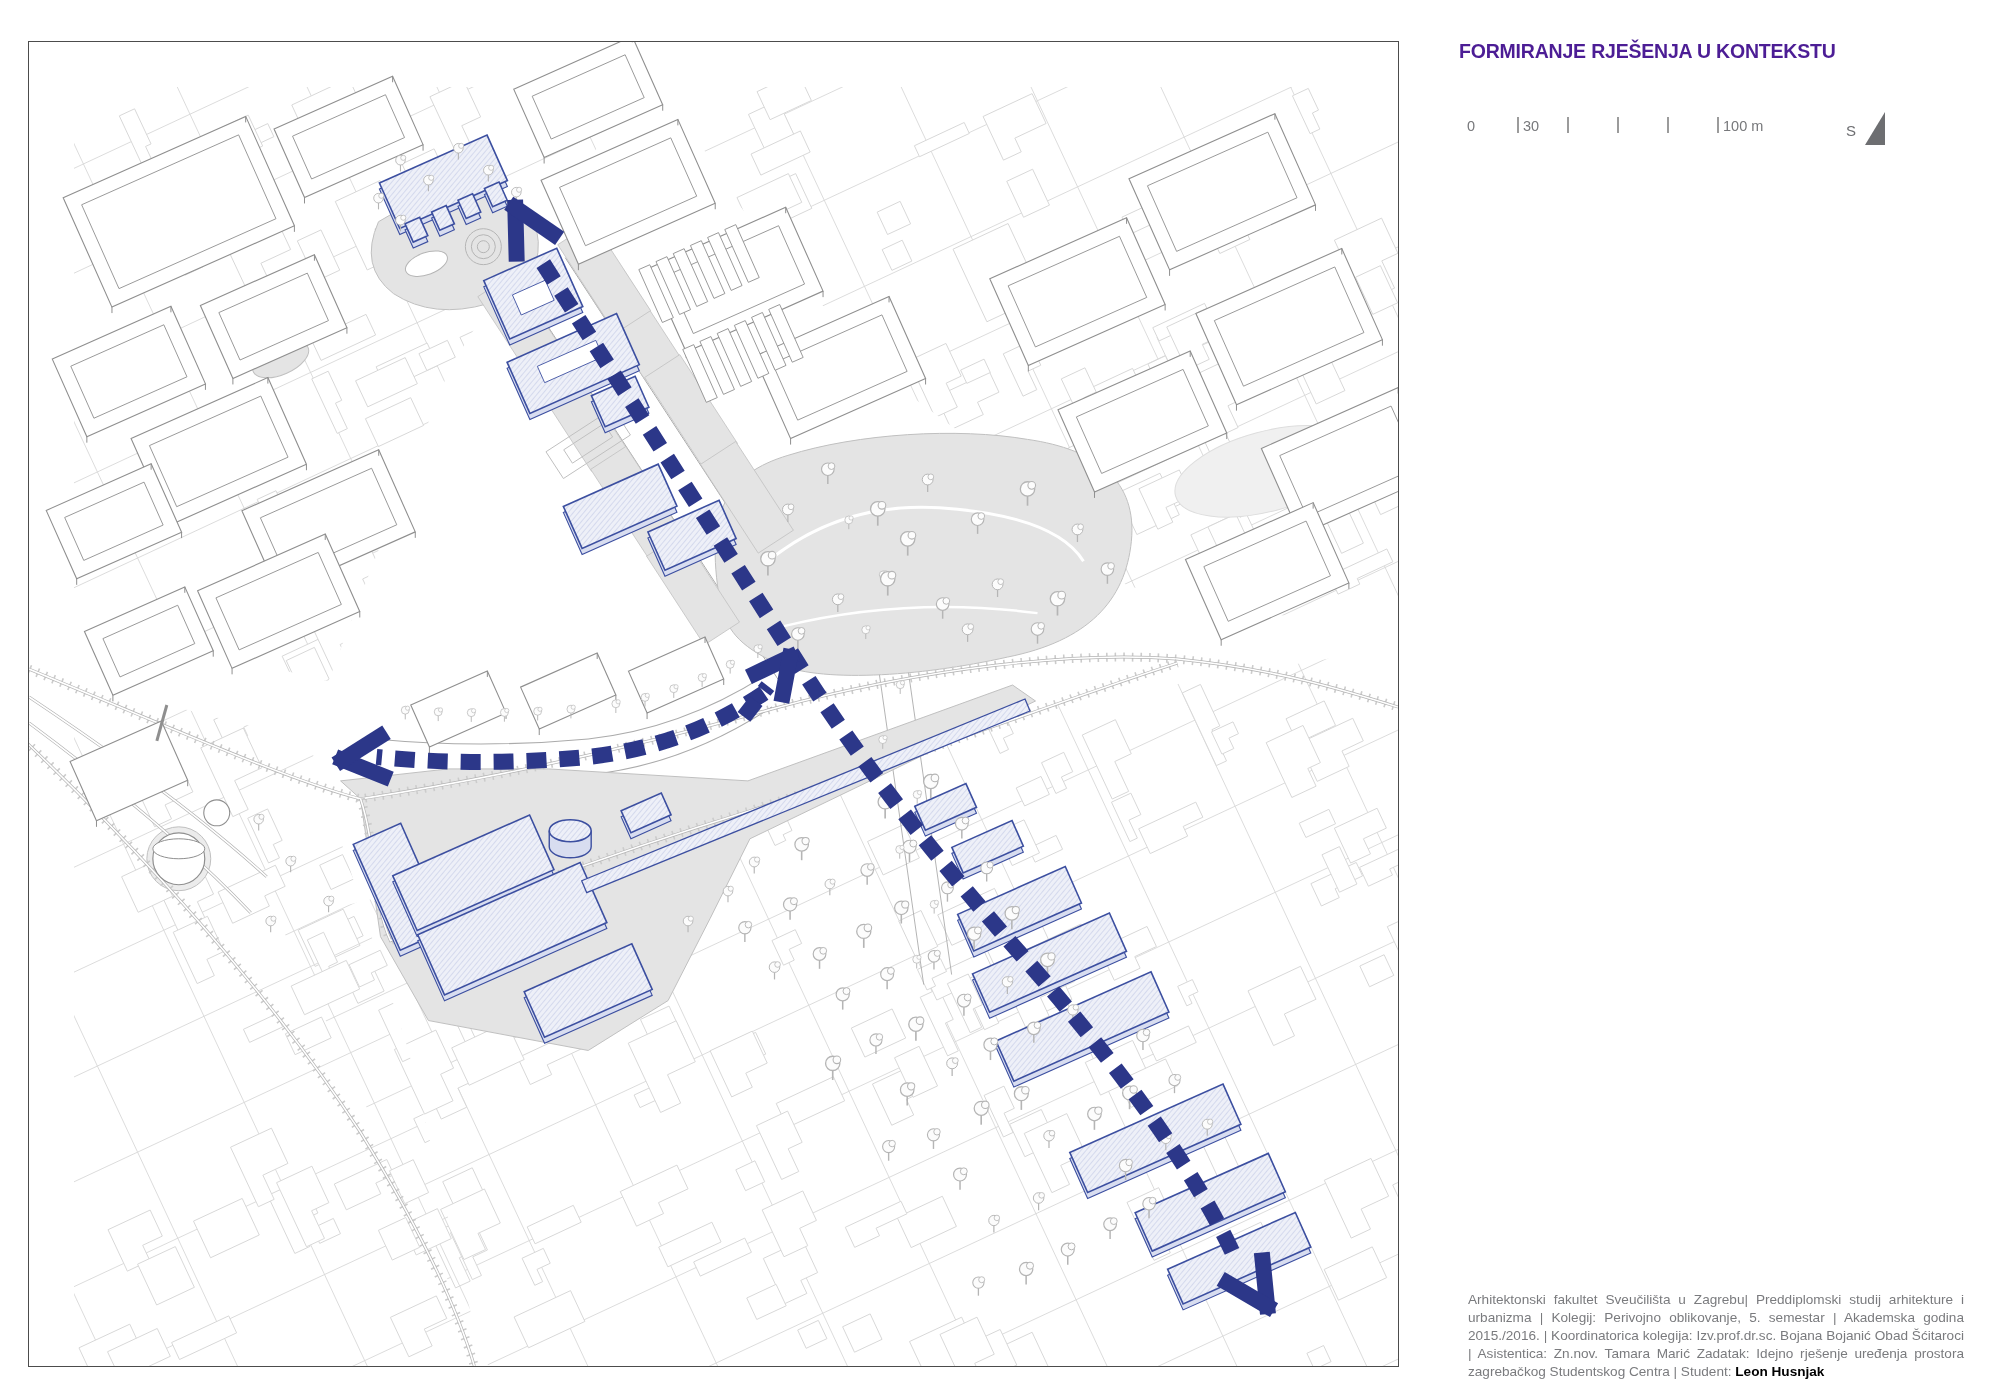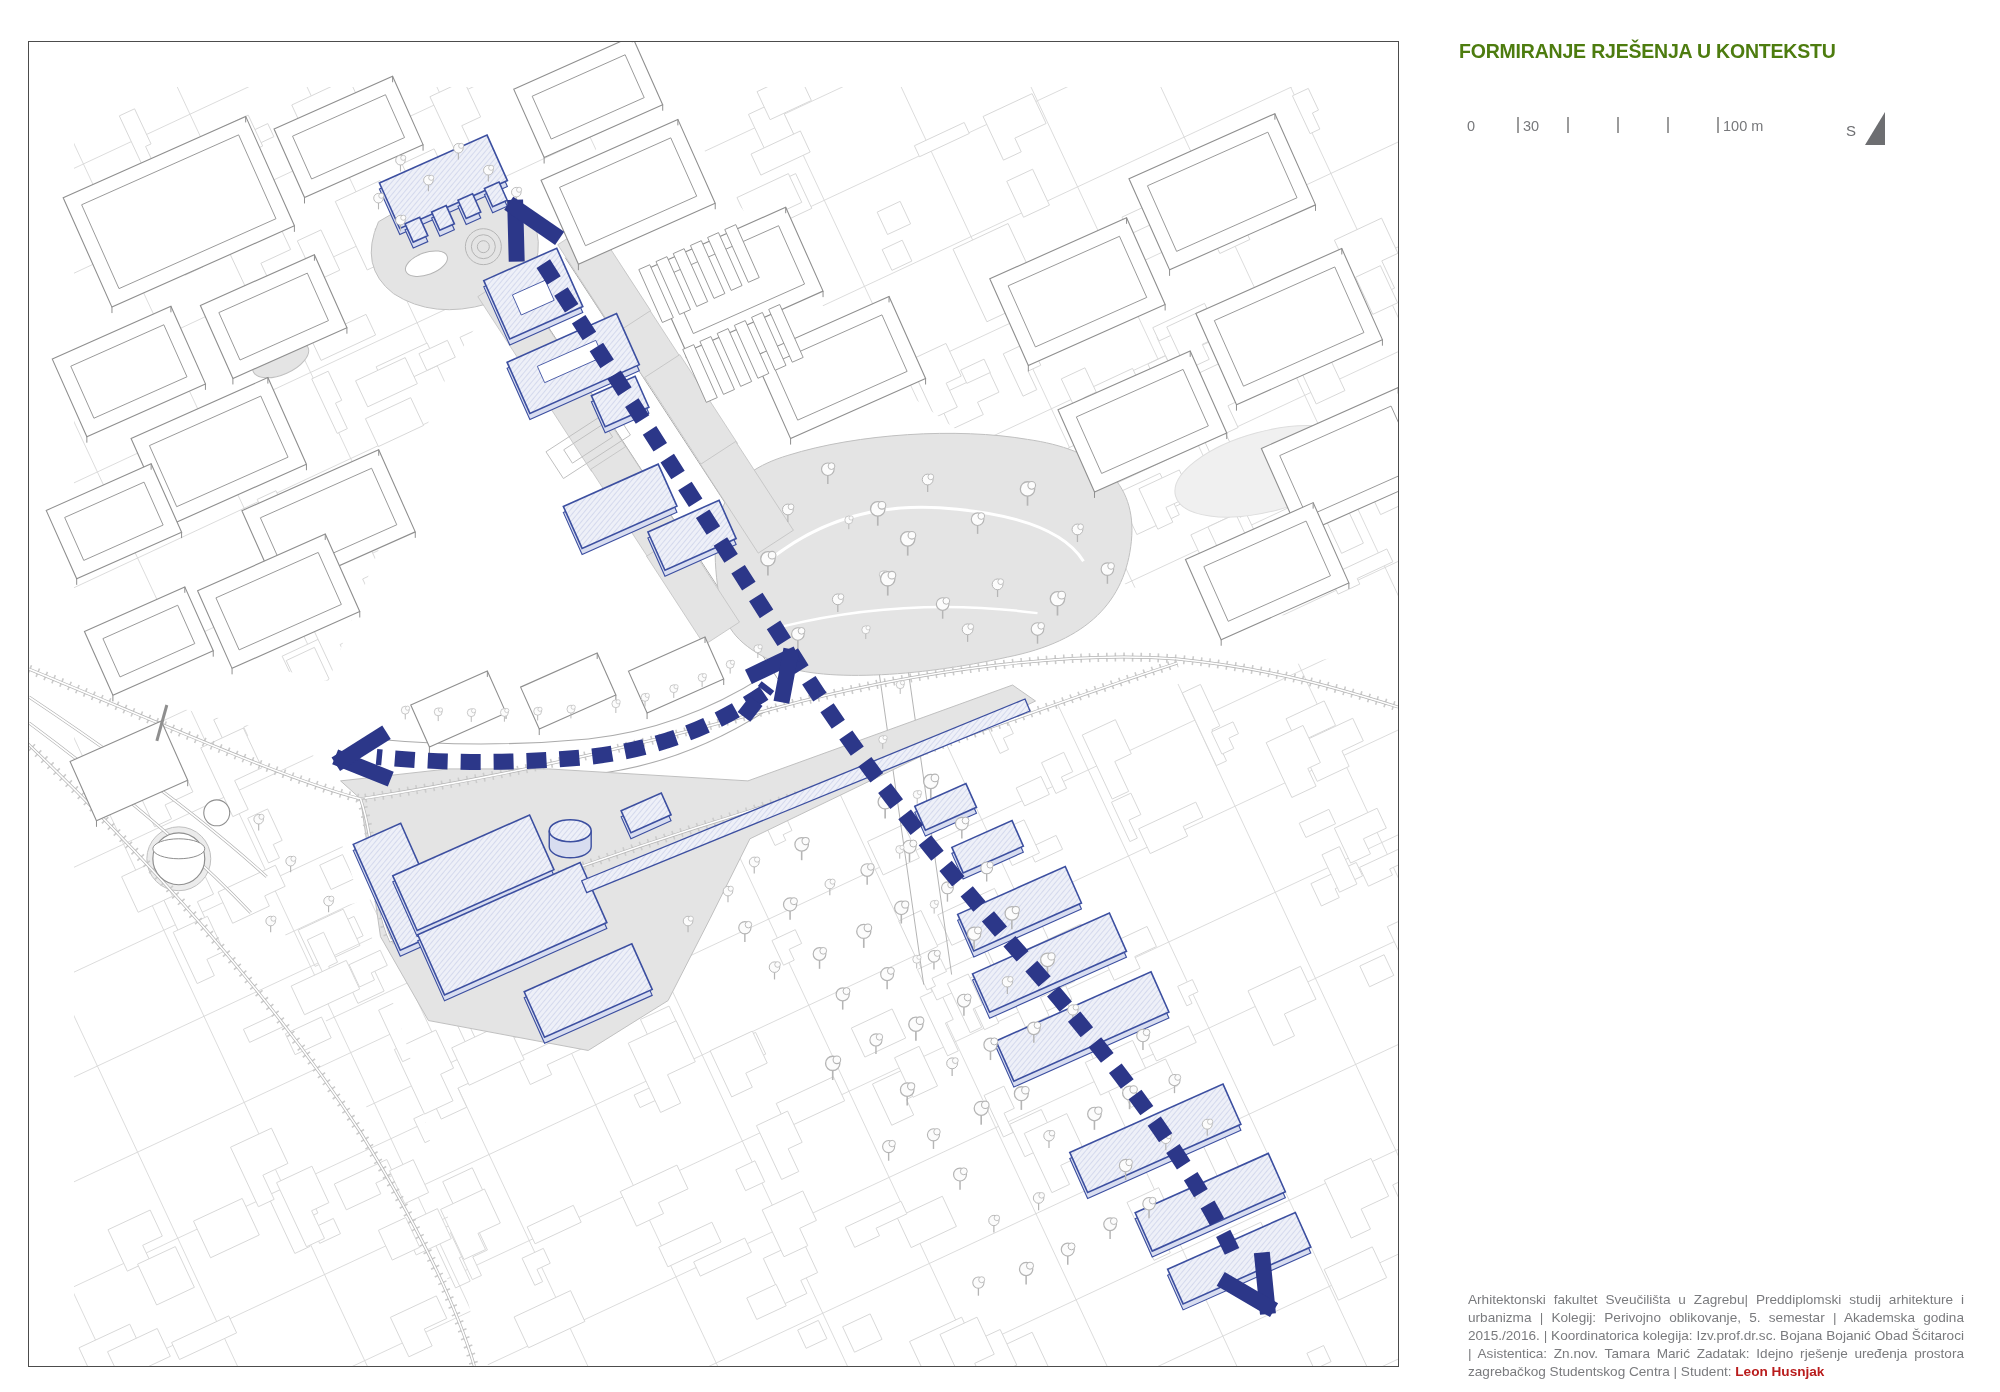--- a/index.html
+++ b/index.html
@@ -2,31 +2,31 @@
 <html><head>
 <meta charset="utf-8">
 <style>
   html,body{margin:0;padding:0}
   body{width:2000px;height:1392px;position:relative;background:#fff;
        font-family:"Liberation Sans", sans-serif;}
   .map-frame{position:absolute;left:28px;top:41px;width:1371px;height:1326px;
              border:1.6px solid #4c4c4c;box-sizing:border-box;background:#fff;overflow:hidden}
   .map-frame svg{position:absolute;left:0;top:0;width:100%;height:100%}
   .title{position:absolute;left:1459px;top:36px;font-size:19.5px;font-weight:700;
-         letter-spacing:-0.2px;color:#4d7c0f;line-height:30px;white-space:nowrap}
+         letter-spacing:-0.2px;color:#4c1d95;line-height:30px;white-space:nowrap}
   .scalebar{position:absolute;left:1467px;top:117px;width:330px;height:20px;
             font-size:14.5px;color:#77787b}
   .scalebar .tick{position:absolute;top:0;width:1.5px;height:16px;background:#9b9b9b}
   .scalebar .sb-label{position:absolute;top:1px}
   .north{position:absolute;left:1846px;top:110px;height:38px;color:#6d6e71;font-size:15px}
   .north span{position:absolute;left:0;top:12px}
   .north svg{position:absolute;left:16px;top:0}
   .credits{position:absolute;left:1468px;top:1291px;width:496px;font-size:13.6px;
            line-height:17.9px;color:#7a7b7e;text-align:justify}
-  .credits b{color:#b91c1c}
+  .credits b{color:#000000}
 </style>
 </head>
 <body>
 
 <div class="page">
 
   <div class="map-frame">
     <svg id="map" viewBox="0 0 1371 1326">
         <defs>
           <pattern id="hatch" width="4" height="4" patternUnits="userSpaceOnUse" patternTransform="rotate(40)">

